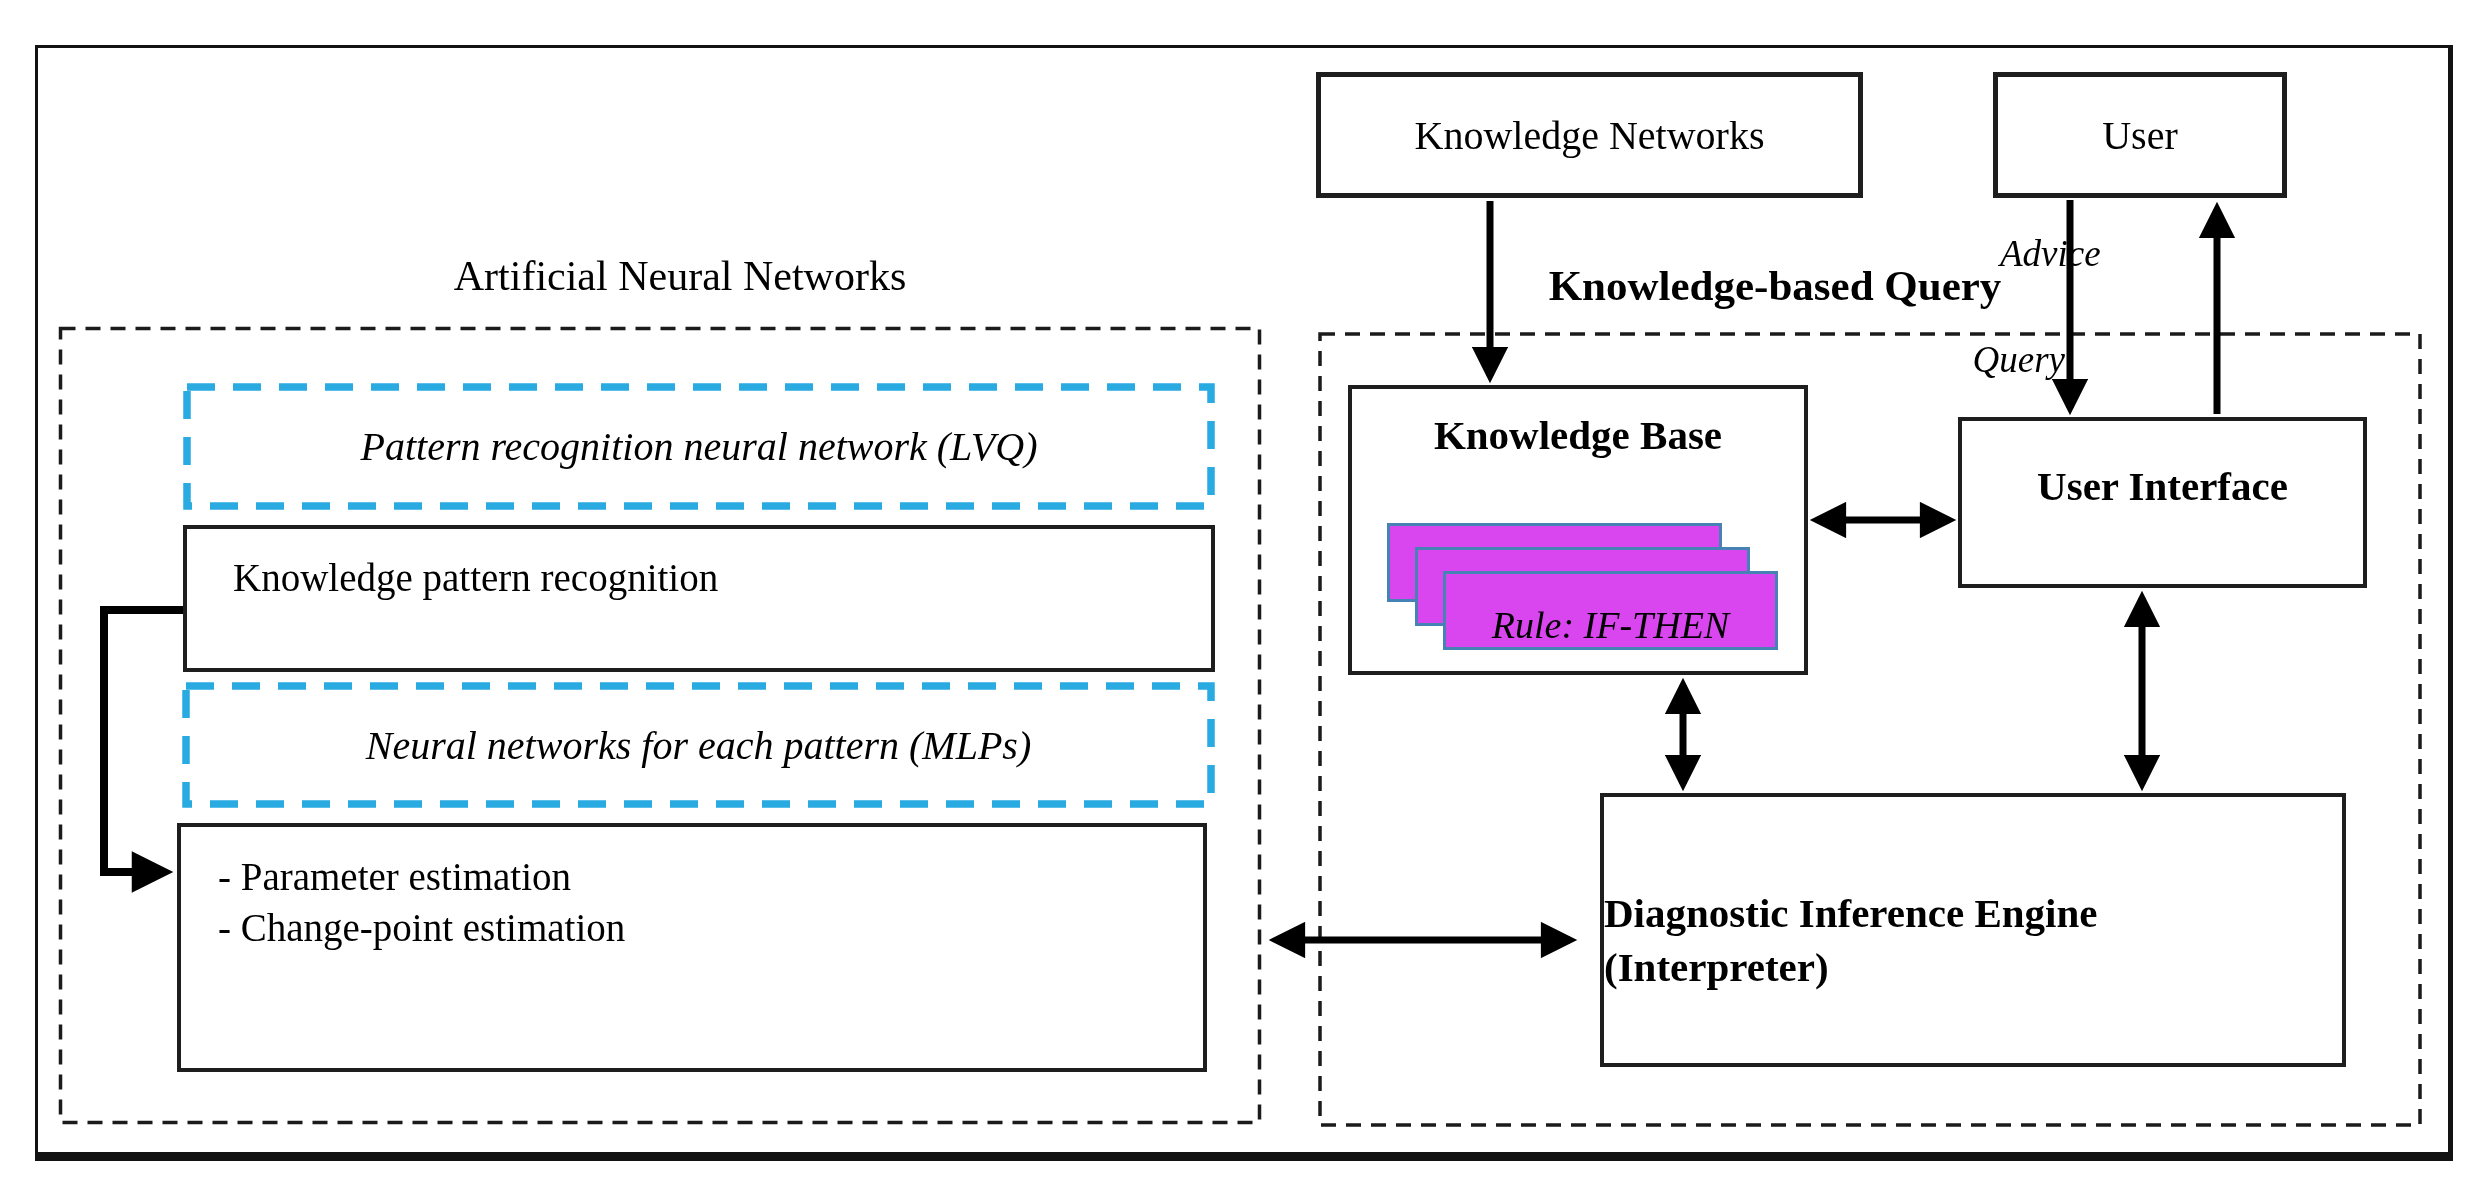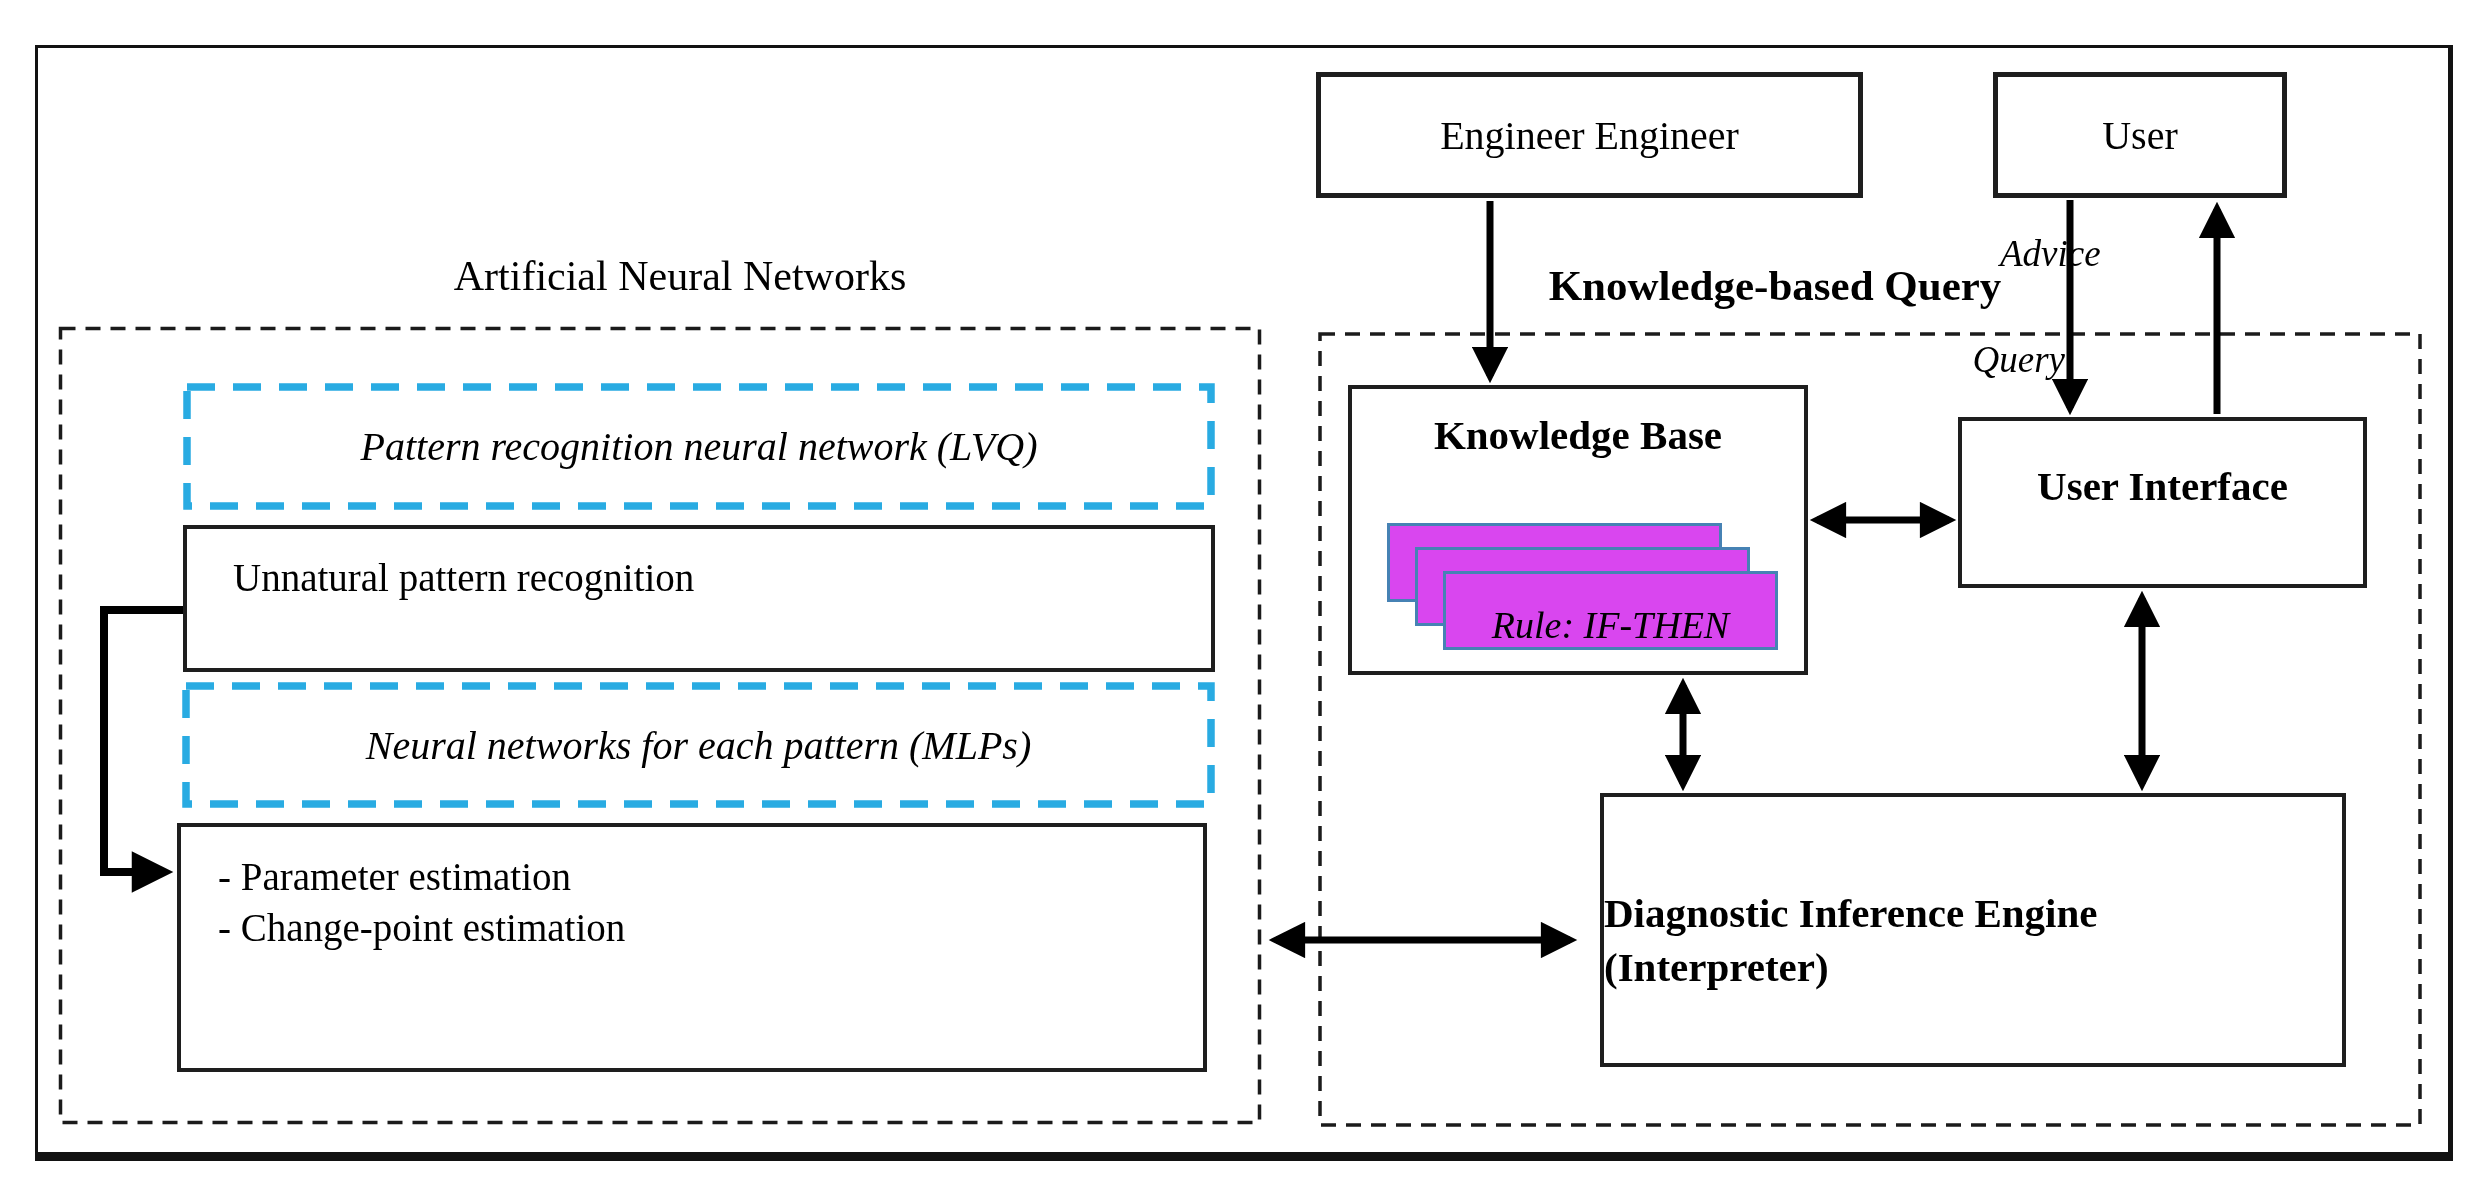--- a/index.html
+++ b/index.html
@@ -173,32 +173,32 @@
     <path class="arrow" d="M2142,598 L2142,784" marker-start="url(#arrowhead)" marker-end="url(#arrowhead)"></path>
     <path class="arrow" d="M1276,940 L1570,940" marker-start="url(#arrowhead)" marker-end="url(#arrowhead)"></path>
     <path class="arrow thick" d="M183,610 L104,610 L104,872 L165,872" marker-end="url(#arrowhead)"></path>
   </svg>
 
   <div id="ann-title" class="abs">Artificial Neural Networks</div>
 
   <div id="lvq-label" class="abs cyan-label">Pattern recognition neural network (LVQ)</div>
 
   <div id="unnatural-box" class="abs node">
-    <span>Unnatural pattern recognition</span>
+    <span>Knowledge pattern recognition</span>
   </div>
 
   <div id="mlp-label" class="abs cyan-label">Neural networks for each pattern (MLPs)</div>
 
   <div id="estimation-box" class="abs node two-line">
     <span>- Parameter estimation</span>
     <span>- Change-point estimation</span>
   </div>
 
   <div id="knowledge-engineer-box" class="abs node actor">
-    <span>Engineer Engineer</span>
+    <span>Knowledge Networks</span>
   </div>
 
   <div id="user-box" class="abs node actor">
     <span>User</span>
   </div>
 
   <div id="kbs-label" class="abs">Knowledge-based Query</div>
 
   <div id="advice-label" class="abs">Advice</div>
 

